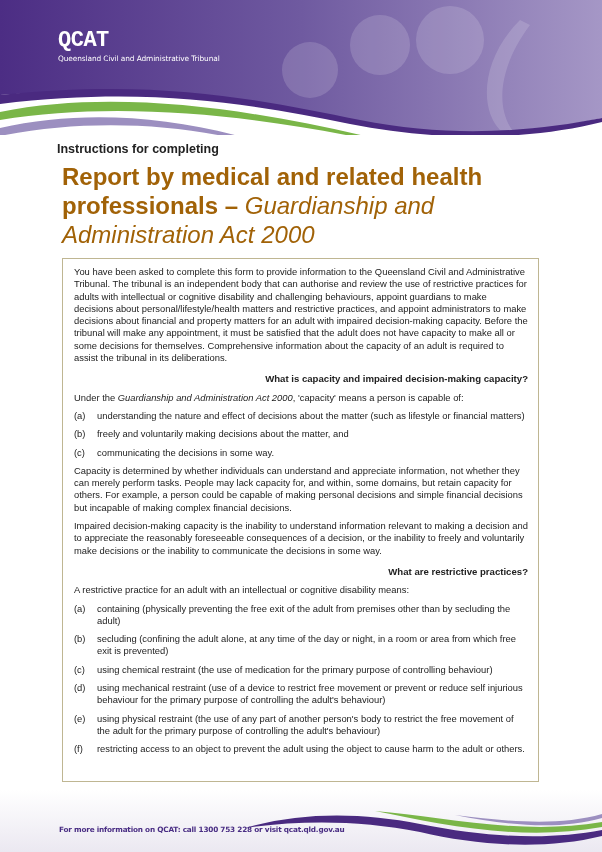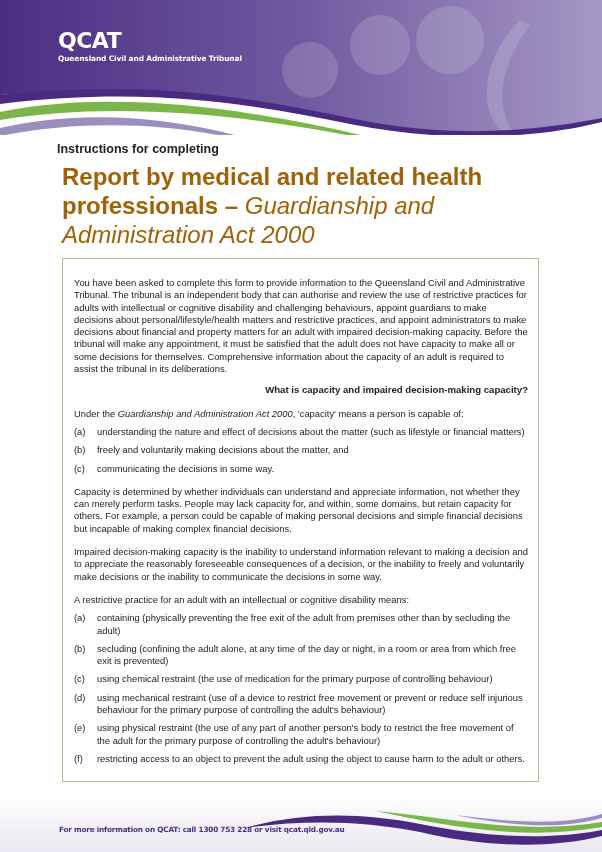--- a/index.html
+++ b/index.html
@@ -1,27 +1,27 @@
 <!DOCTYPE html>
 <html><head>
 <meta charset="utf-8">
 <style>
   html, body { margin:0; padding:0; }
   body { width:602px; height:852px; position:relative; overflow:hidden; background:#fff;
          font-family:"Liberation Sans", sans-serif; color:#222; }
   .header { position:absolute; left:0; top:0; width:602px; height:135px; }
   .header svg { position:absolute; left:0; top:0; }
   .logo { position:absolute; left:58px; top:30px; color:#fff; font-family:"DejaVu Sans", sans-serif; }
-  .logo .big { font-size:22px; font-weight:bold; letter-spacing:-0.5px; line-height:22px; display:block; }
-  .logo .small { font-size:7.4px; font-weight:bold; display:block; margin-top:2px; letter-spacing:-0.1px; }
+  .logo .big { font-size:22px; font-weight:bold; letter-spacing:-0.5px; line-height:22px; display:block;font-family:Liberation Mono, monospace; }
+  .logo .small { font-size:7.4px; font-weight:normal; display:block; margin-top:2px; letter-spacing:-0.1px; }
   .kicker { position:absolute; left:57px; top:142px; font-size:12.5px; font-weight:bold; color:#222; }
   .title { position:absolute; left:62px; top:162px; width:470px; font-size:24px; line-height:29px; color:#a16207; font-weight:bold; }
   .title .it { font-style:italic; font-weight:normal; }
   .box { position:absolute; left:62px; top:258px; width:477px; height:524px; border:1.5px solid #bfb692; box-sizing:border-box; padding:7px 10px 0 11px; font-size:9.4px; line-height:12.3px; color:#222; }
-  .box p { margin:11px 0 6px 0; }
+  .box p { margin:0 0 6px 0; }
   .box h3 { font-size:9.6px; margin:9px 0 6px 0; font-weight:bold;text-align:right; }
   .item { display:flex; margin:0 0 6px 0; }
   .item .lbl { width:23px; flex:none; }
   .item .txt { flex:1; }
   .footer { position:absolute; left:0; top:790px; width:602px; height:62px; background:linear-gradient(#fff, #ebe8f1); }
   .footer svg { position:absolute; left:0; top:0; }
   .footer-text { position:absolute; left:59px; top:35px; font-family:"DejaVu Sans", sans-serif; font-size:7.3px; font-weight:bold; color:#4a2e84; letter-spacing:-0.2px; }
   .footer-text .rest { font-weight:bold;text-align:right; }
 </style>
 </head>
@@ -71,20 +71,21 @@
       <span class="lbl">(b)</span>
       <span class="txt">freely and voluntarily making decisions about the matter, and</span>
     </div>
   <div class="item">
       <span class="lbl">(c)</span>
       <span class="txt">communicating the decisions in some way.</span>
     </div>
   <p>Capacity is determined by whether individuals can understand and appreciate information, not whether they can merely perform tasks. People may lack capacity for, and within, some domains, but retain capacity for others. For example, a person could be capable of making personal decisions and simple financial decisions but incapable of making complex financial decisions.</p>
   <p>Impaired decision-making capacity is the inability to understand information relevant to making a decision and to appreciate the reasonably foreseeable consequences of a decision, or the inability to freely and voluntarily make decisions or the inability to communicate the decisions in some way.</p>
 
+  <h3>What are restrictive practices?</h3>
   <p>A restrictive practice for an adult with an intellectual or cognitive disability means:</p>
   <div class="item">
       <span class="lbl">(a)</span>
       <span class="txt">containing (physically preventing the free exit of the adult from premises other than by secluding the adult)</span>
     </div>
   <div class="item">
       <span class="lbl">(b)</span>
       <span class="txt">secluding (confining the adult alone, at any time of the day or night, in a room or area from which free exit is prevented)</span>
     </div>
   <div class="item">

